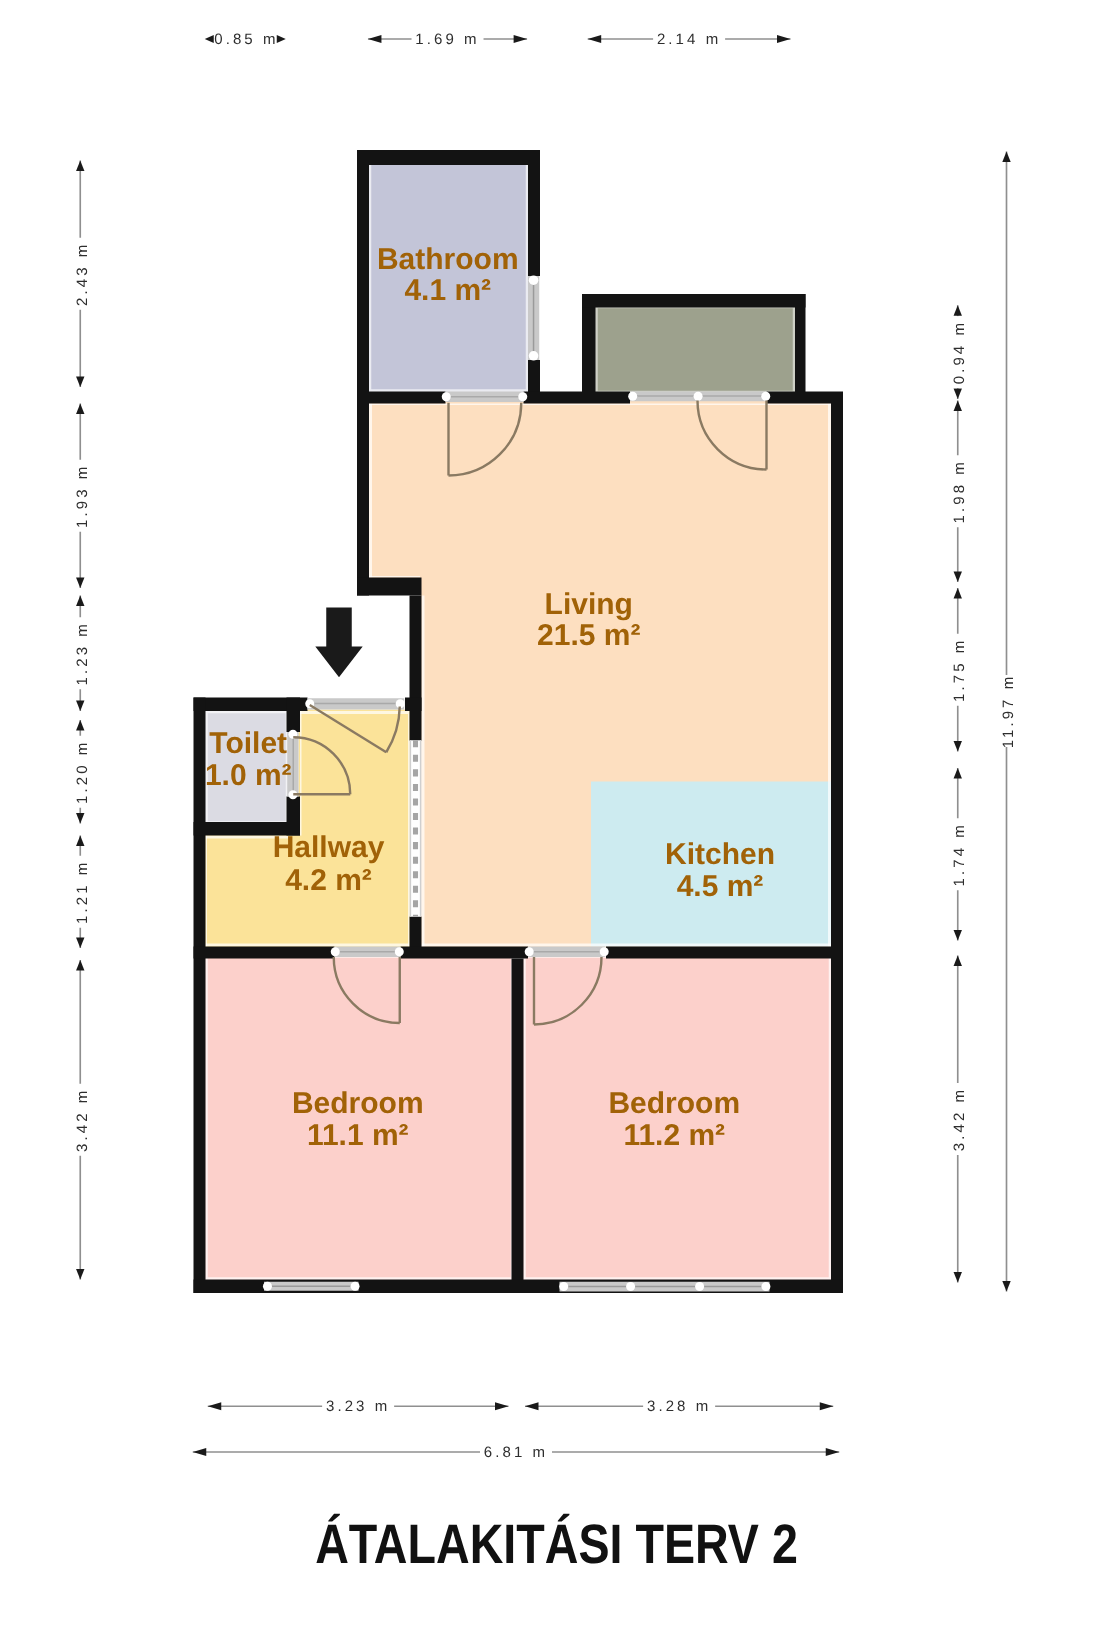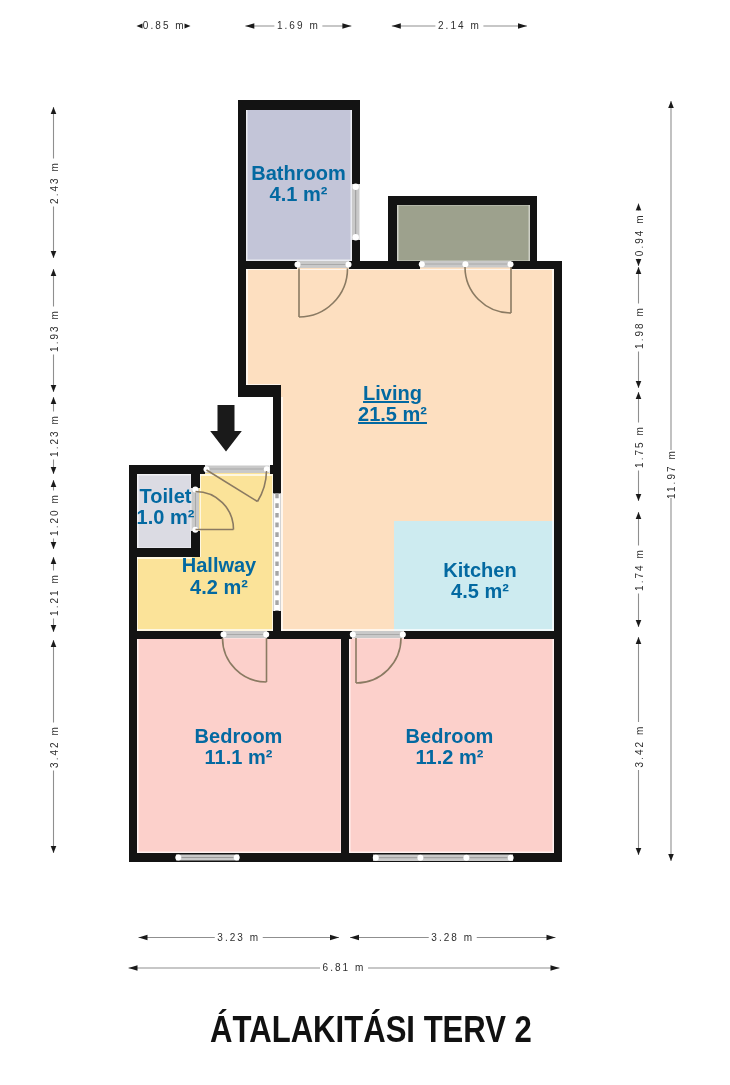--- a/index.html
+++ b/index.html
@@ -1,21 +1,21 @@
 <!DOCTYPE html>
 <html><head>
 <meta charset="utf-8">
 <style>
   html,body{margin:0;padding:0;background:#fff;}
   #page{position:relative;width:730px;height:1085px;background:#fff;overflow:hidden;
         font-family:"Liberation Sans",sans-serif;}
   .f{position:absolute;}
   .wall{position:absolute;background:#131313;}
   .lbl{position:absolute;transform:translateX(-50%);text-align:center;
-       font-weight:bold;font-size:20px;line-height:21px;color:#0369a1;white-space:nowrap;}
+       font-weight:bold;font-size:20px;line-height:21px;color:#a16207;white-space:nowrap;}
   #svgo{position:absolute;left:0;top:0;}
   #title{position:absolute;left:371px;top:1009px;transform:translateX(-50%) scaleX(0.84);
          font-weight:bold;font-size:37px;color:#111;white-space:nowrap;}
 </style>
 </head>
 <body>
 <div id="page">
 
   <div class="f" style="left:246px;top:108px;width:105.5px;height:153px;background:#C3C5D8;box-shadow:inset 0 0 0 1.5px rgba(255,255,255,0.65);"></div>
   <div class="f" style="left:397px;top:204px;width:132.5px;height:58px;background:#9DA18D;box-shadow:inset 0 0 0 1.5px rgba(255,255,255,0.5);"></div>
@@ -208,21 +208,21 @@
     <rect x="428.75" y="930.7" width="48" height="13" fill="#fff"></rect>
     <text x="452.75" y="940.7" text-anchor="middle" font-family="Liberation Sans, sans-serif" font-size="10" letter-spacing="2.05" fill="#2e2e2e">3.28 m</text>
     <line x1="128.5" y1="968" x2="559.5" y2="968" stroke="#8f8f8f" stroke-width="1.1"></line>
     <path d="M128.5,968 L137.5,965.3 L137.5,970.7 Z" fill="#1a1a1a"></path>
     <path d="M559.5,968 L550.5,965.3 L550.5,970.7 Z" fill="#1a1a1a"></path>
     <rect x="320.0" y="961.2" width="48" height="13" fill="#fff"></rect>
     <text x="344.0" y="971.2" text-anchor="middle" font-family="Liberation Sans, sans-serif" font-size="10" letter-spacing="2.05" fill="#2e2e2e">6.81 m</text>
   </svg>
 
   <div class="lbl" style="left:298.5px;top:163px;">Bathroom<br>4.1 m²</div>
-  <div class="lbl" style="left:392.5px;top:383px;text-decoration:underline;">Living<br>21.5 m²</div>
+  <div class="lbl" style="left:392.5px;top:393px;">Living<br>21.5 m²</div>
   <div class="lbl" style="left:165.5px;top:486px;text-align:center;">Toilet<br>1.0 m²</div>
   <div class="lbl" style="left:219px;top:554px;line-height:22px;">Hallway<br>4.2 m²</div>
   <div class="lbl" style="left:480px;top:560px;">Kitchen<br>4.5 m²</div>
   <div class="lbl" style="left:238.5px;top:726px;">Bedroom<br>11.1 m²</div>
   <div class="lbl" style="left:449.5px;top:726px;">Bedroom<br>11.2 m²</div>
 
   <div id="title">ÁTALAKITÁSI TERV 2</div>
 </div>
 
 </body></html>

